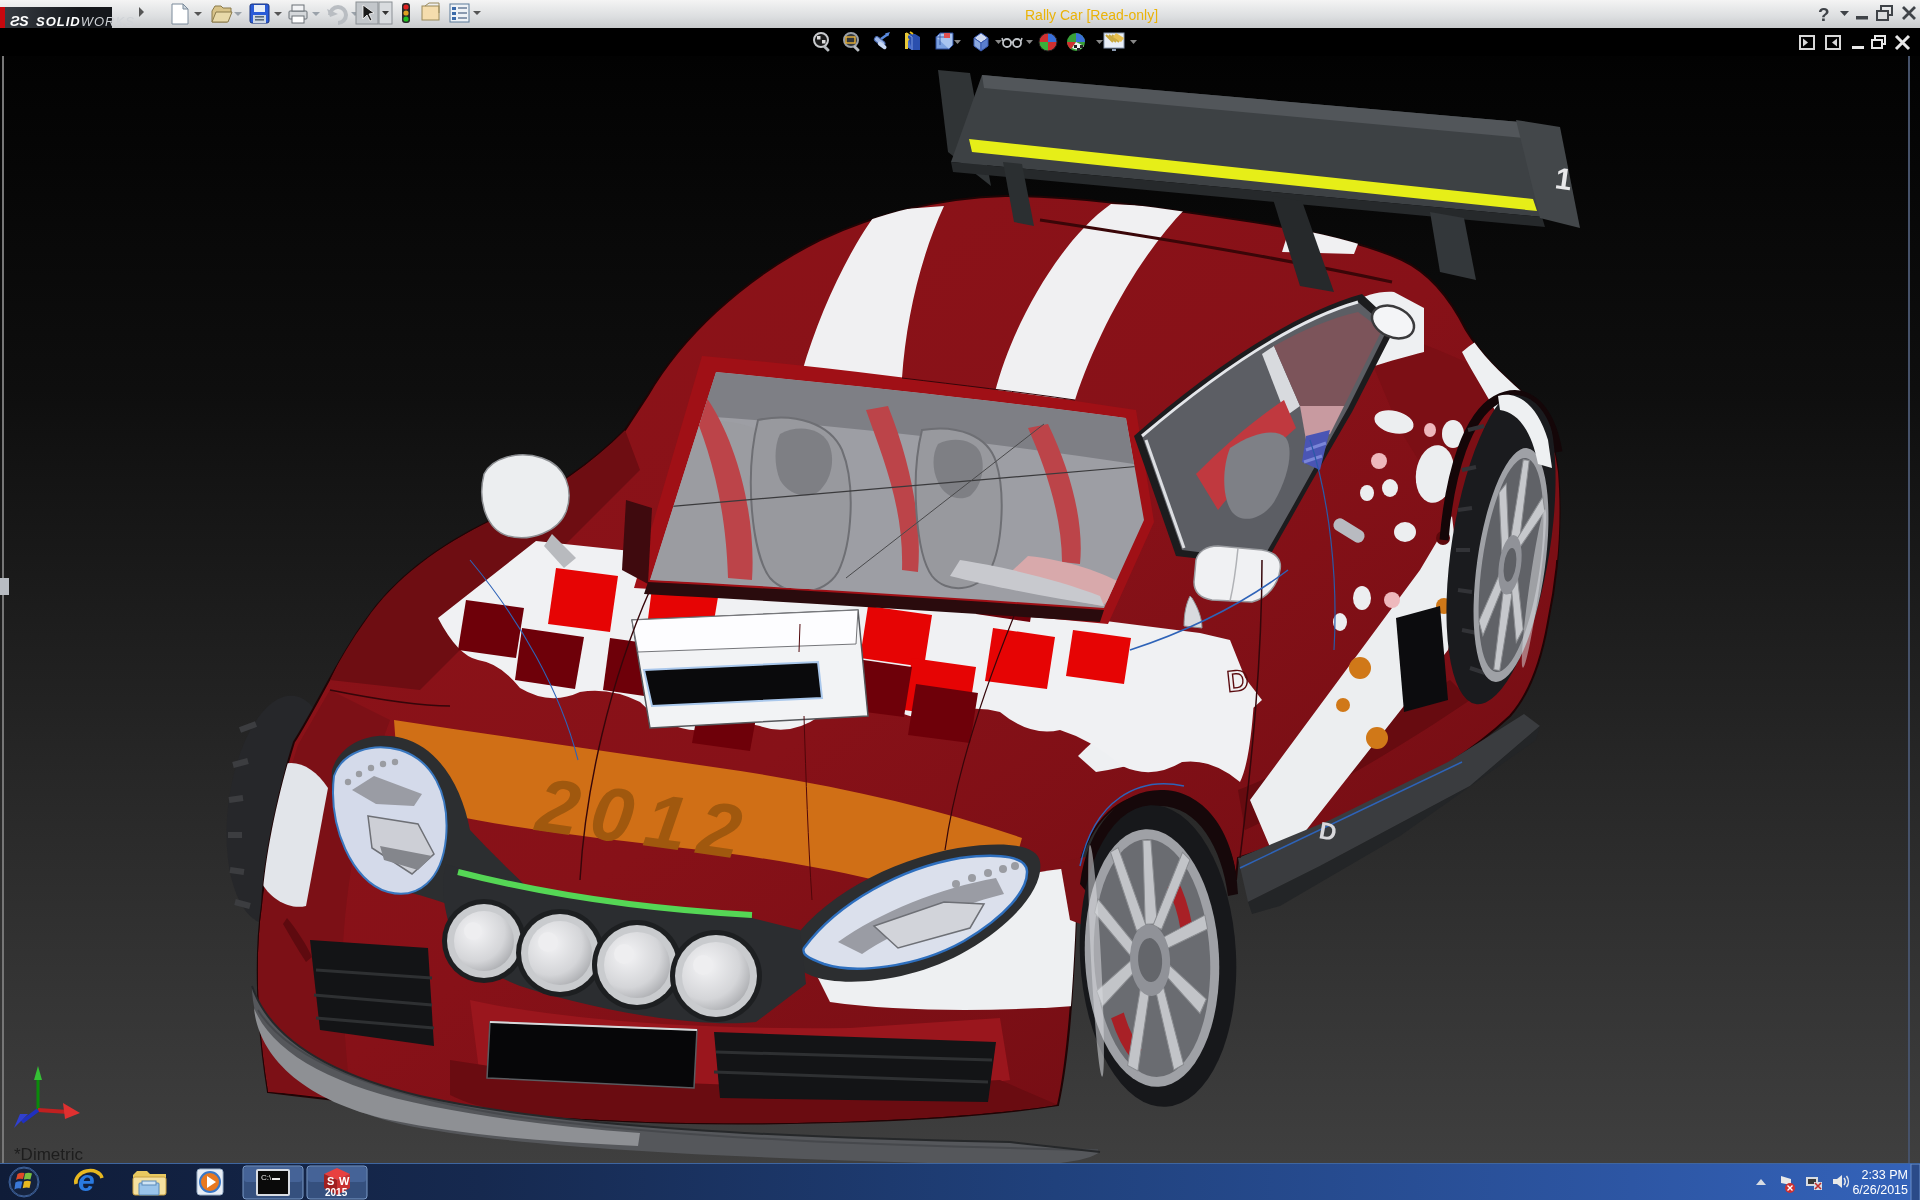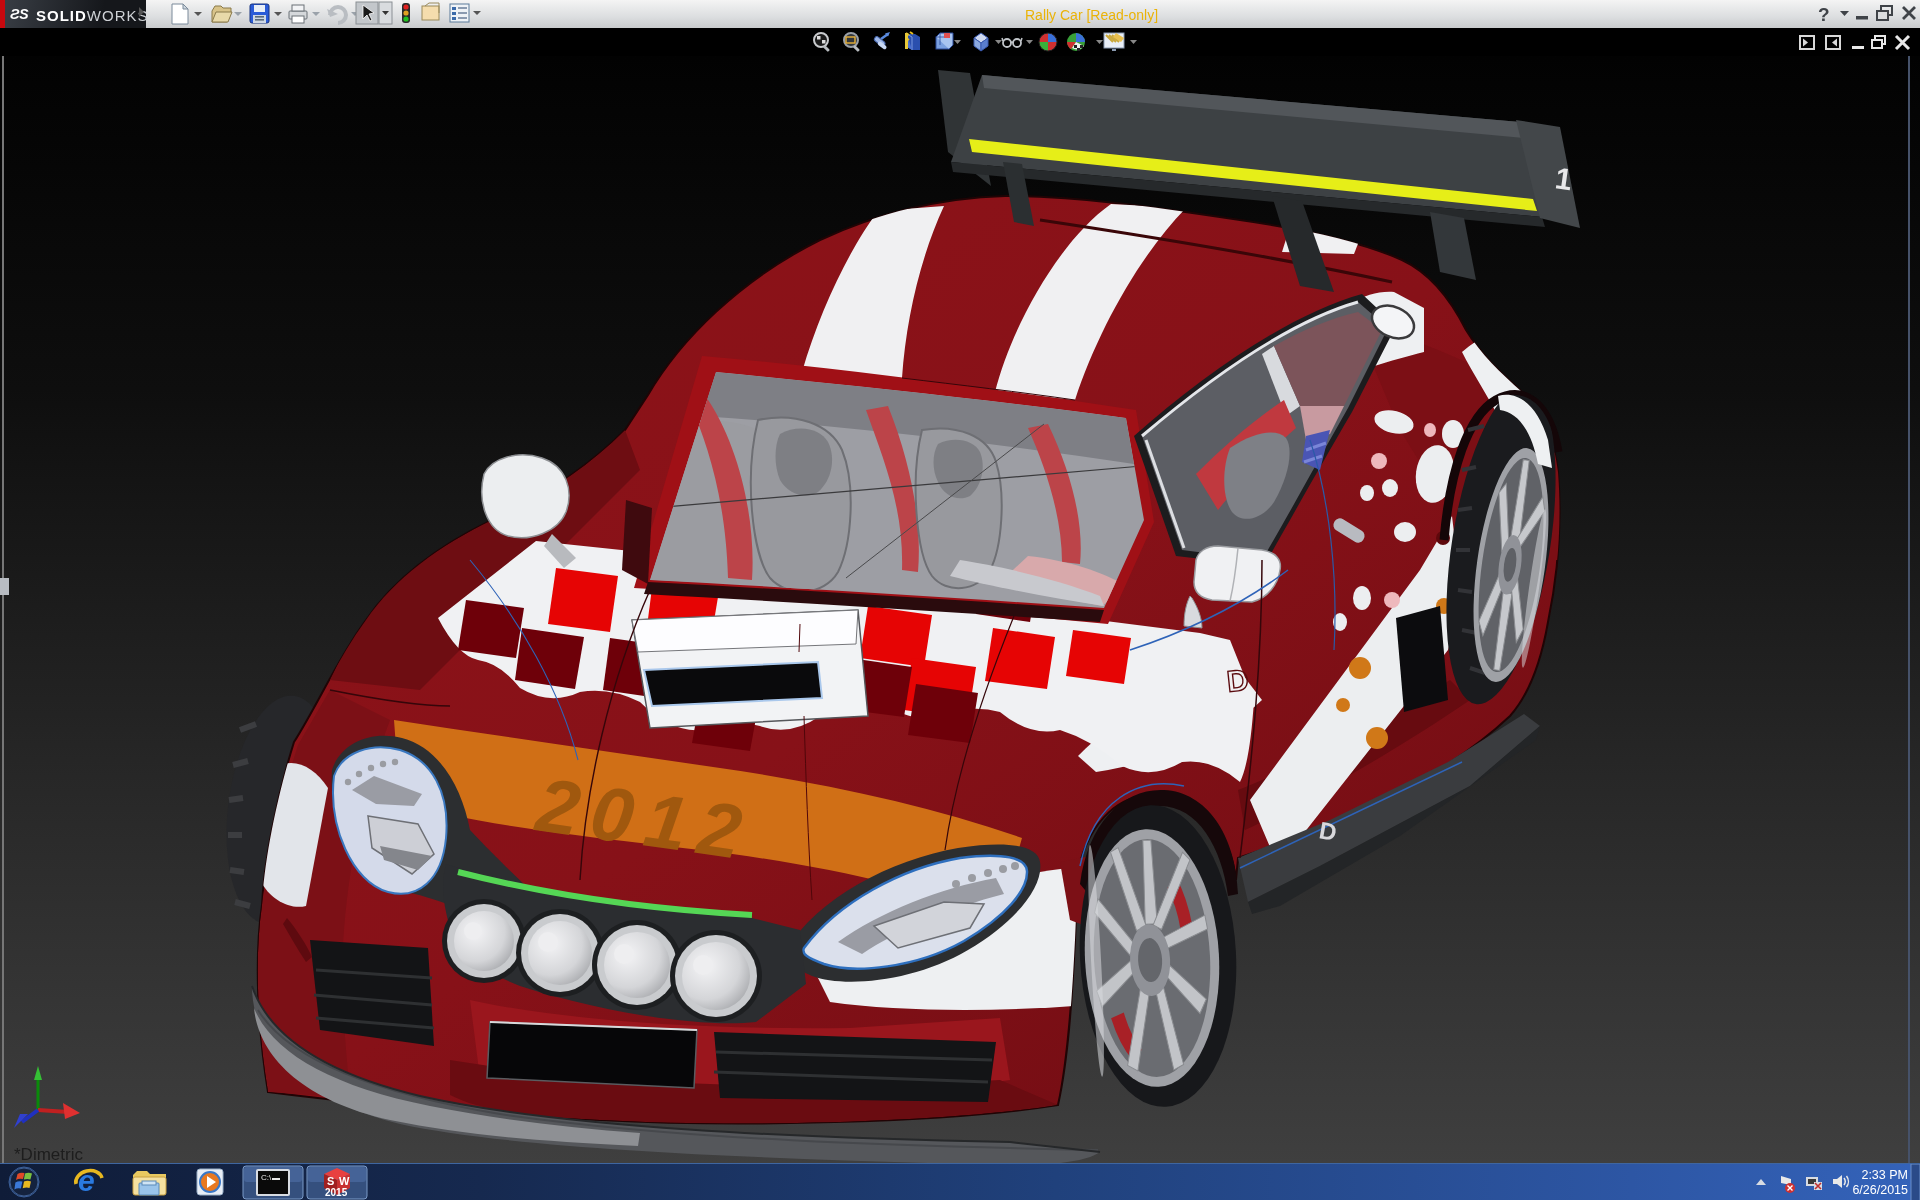--- a/index.html
+++ b/index.html
@@ -1,20 +1,20 @@
 <!DOCTYPE html>
 <html><head>
 <meta charset="utf-8">
 <style>
 * { margin:0; padding:0; box-sizing:border-box; }
 html,body { width:1920px; height:1200px; overflow:hidden; background:#000; font-family:"Liberation Sans", sans-serif; }
 #titlebar { position:absolute; left:0; top:0; width:1920px; height:28px; background:linear-gradient(#f4f4f4,#dcdee0 60%,#c9cbcd); }
-#swlogo { position:absolute; left:0; top:0; width:146px; height:28px; background:linear-gradient(100deg,#3a3f46,#15171b 70%); }
+#swlogo { position:absolute; left:0; top:7px; width:112px; height:28px; background:linear-gradient(100deg,#3a3f46,#15171b 70%); }
 #swlogo .red { position:absolute; left:0; top:0; width:5px; height:28px; background:#c8080e; }
-#swlogo .txt { position:absolute; left:36px; top:7px; color:#fff; font-size:15px; font-weight:bold; letter-spacing:1px; }
+#swlogo .txt { position:absolute; left:36px; top:7px; color:#fff; font-size:13px; font-weight:bold; letter-spacing:1px;font-style:italic; }
 #swlogo .txt span { color:#cfd2d6; font-weight:normal; }
 #swlogo .ds { position:absolute; left:10px; top:6px; color:#fff; font-size:14px; font-style:italic; font-weight:bold; }
 #title-text { position:absolute; left:1025px; top:7px; font-size:14px; color:#eab308; }
 #hudbar { position:absolute; left:0; top:28px; width:1920px; height:28px; background:#000; }
 #viewport { position:absolute; left:0; top:56px; width:1920px; height:1107px; }
 #taskbar { position:absolute; left:0; top:1163px; width:1920px; height:37px; background:linear-gradient(90deg,#0f1c38,#16294f 25%,#20417c 55%,#2d56a4 85%,#3463ba 100%); border-top:1px solid #3f66a0; }
 svg text { font-family:"Liberation Sans", sans-serif; }
 </style>
 </head>
 <body>

